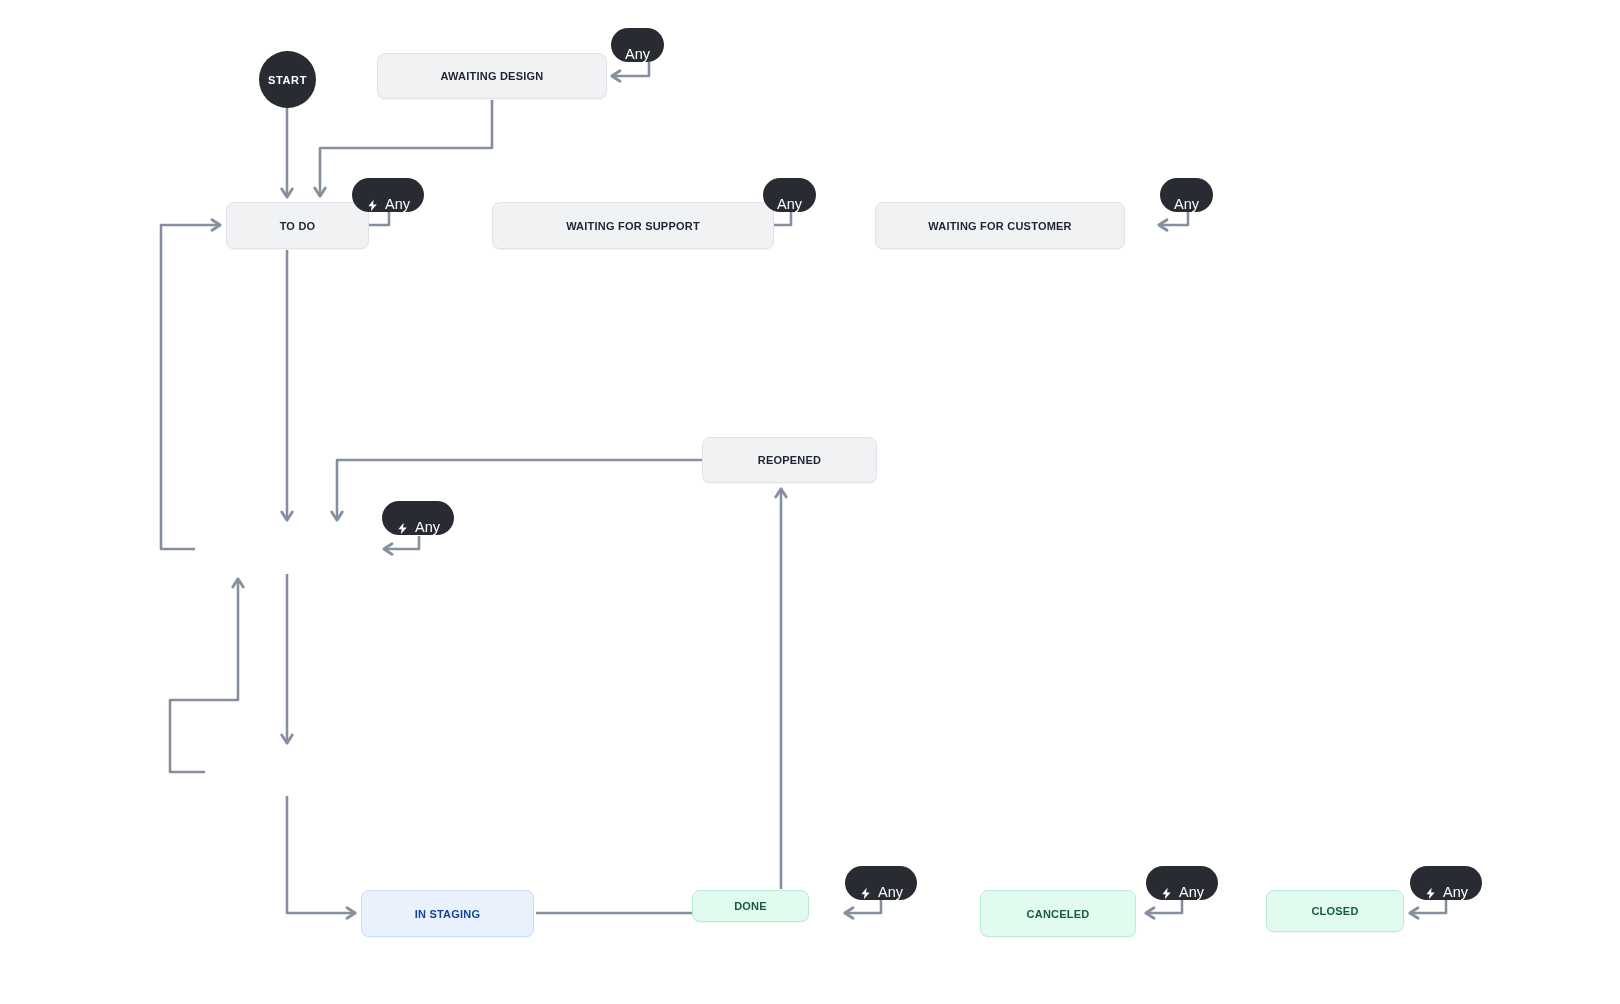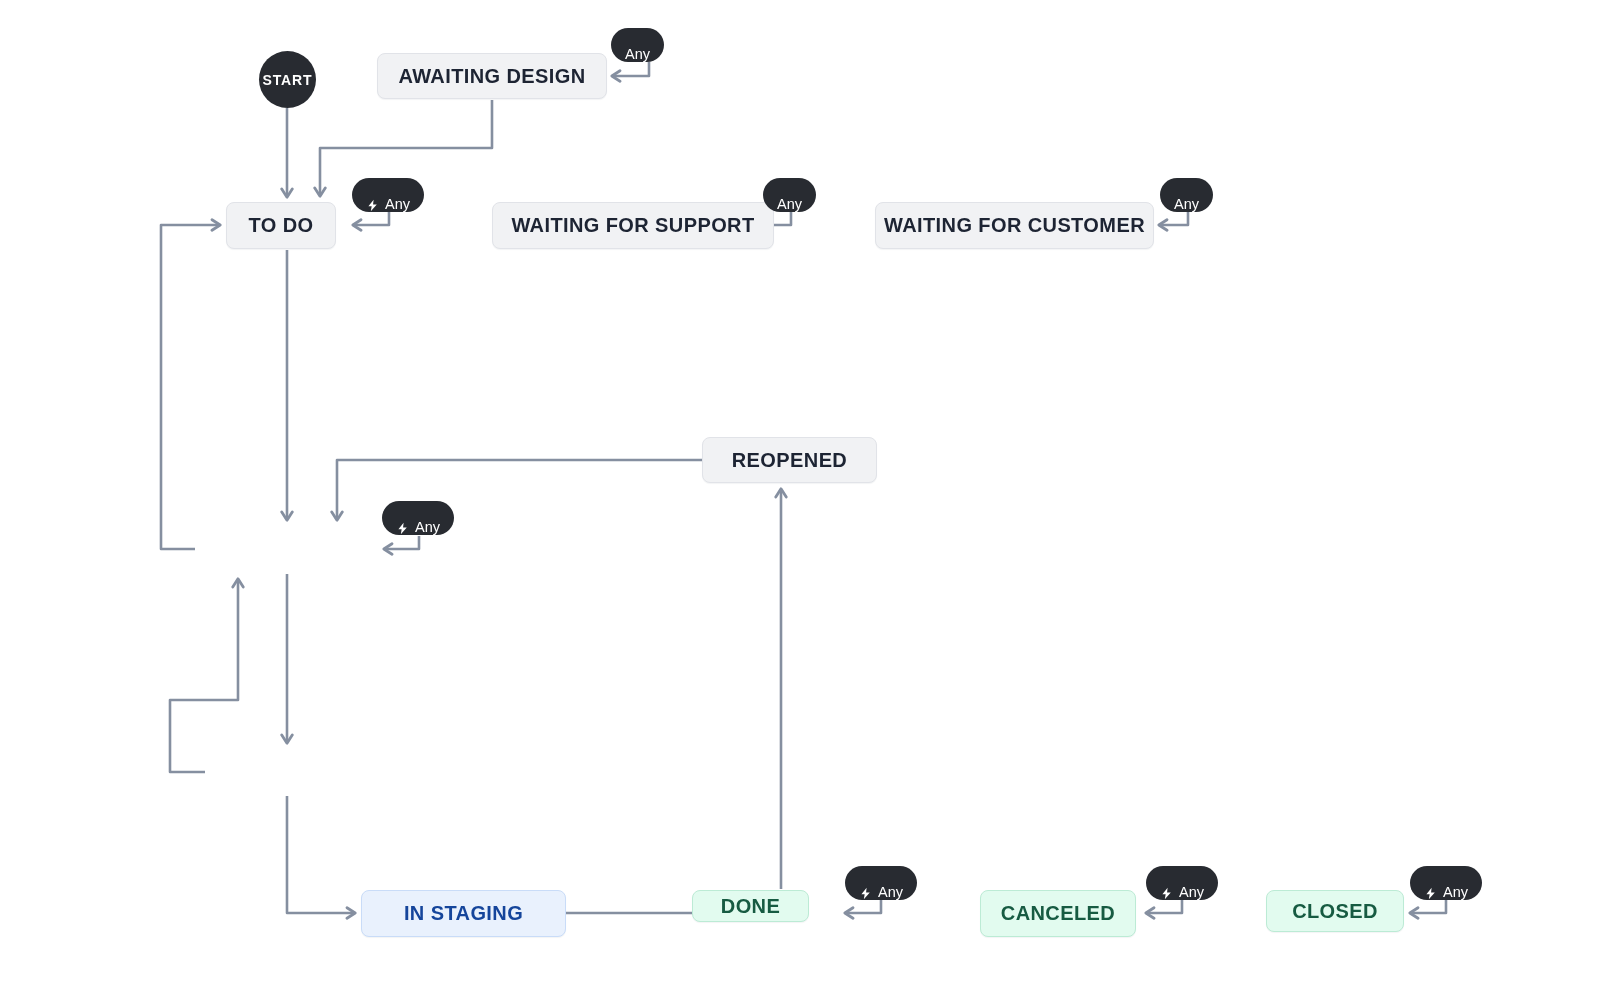--- a/index.html
+++ b/index.html
@@ -9,28 +9,28 @@
     --status-green-bg:#E2FBEF; --status-green-border:#BCEBD5; --status-green-text:#175B42;
     --badge-bg:#282B31; --badge-text:#FFFFFF;
   }
   *{box-sizing:border-box;margin:0;padding:0}
   html,body{background:var(--canvas-bg);font-family:"Liberation Sans",sans-serif}
   .canvas{position:relative;width:1620px;height:1004px;background:var(--canvas-bg);overflow:hidden}
   .edges{position:absolute;left:0;top:0;width:1620px;height:1004px}
   .edge{fill:none;stroke:var(--arrow-color);stroke-width:2.6;stroke-linejoin:round;marker-end:url(#arrowhead)}
   .arrowhead-glyph{fill:none;stroke:var(--arrow-color);stroke-width:2.4;stroke-linecap:round;stroke-linejoin:round}
   .node{position:absolute;display:flex;align-items:center;justify-content:center;
-        border-radius:8px;font-weight:700;font-size:20px;letter-spacing:.02em;
+        border-radius:8px;font-weight:700;font-size:11px;letter-spacing:.02em;
         text-transform:uppercase;white-space:nowrap;cursor:pointer;
         box-shadow:0 1px 1px rgba(9,30,66,.05)}
   .node.gray{background:var(--status-gray-bg);border:1.5px solid var(--status-gray-border);color:var(--status-gray-text)}
   .node.blue{background:var(--status-blue-bg);border:1.5px solid var(--status-blue-border);color:var(--status-blue-text)}
   .node.green{background:var(--status-green-bg);border:1.5px solid var(--status-green-border);color:var(--status-green-text)}
   .node.start{background:var(--badge-bg);border:none;border-radius:50%;color:#fff;
-        font-size:14px;letter-spacing:.06em;box-shadow:none}
+        font-size:11px;letter-spacing:.06em;box-shadow:none}
   .badge{position:absolute;display:inline-flex;align-items:flex-end;gap:6px;
         background:var(--badge-bg);color:var(--badge-text);border-radius:17px;
         height:34px;padding:0 14px;font-size:14.5px;font-weight:500;cursor:pointer}
   .badge .bolt{width:13px;height:13px;flex:0 0 auto}
 </style>
 </head>
 <body>
 
 <div class="canvas">
 
@@ -56,26 +56,26 @@
     <path class="edge" d="M536,913 H715"></path>
     <path class="edge" d="M781,889 V490"></path>
     <path class="edge" d="M881,900 V913 H846"></path>
     <path class="edge" d="M1182,900 V913 H1147"></path>
     <path class="edge" d="M1446,900 V913 H1411"></path>
   </svg>
 
   <div class="node start" style="left:259px;top:51px;width:57px;height:57px">START</div>
 
   <div class="node gray" style="left:377px;top:53px;width:230px;height:46px">AWAITING DESIGN</div>
-  <div class="node gray" style="left:226px;top:202px;width:110px;height:47px">TO DO</div>
+  <div class="node gray" style="left:226px;top:202px;width:143px;height:47px">TO DO</div>
   <div class="node gray" style="left:492px;top:202px;width:282px;height:47px">WAITING FOR SUPPORT</div>
-  <div class="node gray" style="left:875px;top:202px;width:279px;height:47px">WAITING FOR CUSTOMER</div>
+  <div class="node gray" style="left:875px;top:202px;width:250px;height:47px">WAITING FOR CUSTOMER</div>
   <div class="node gray" style="left:702px;top:437px;width:175px;height:46px">REOPENED</div>
 
-  <div class="node blue" style="left:361px;top:890px;width:205px;height:47px">IN STAGING</div>
+  <div class="node blue" style="left:361px;top:890px;width:173px;height:47px">IN STAGING</div>
 
   <div class="node green" style="left:692px;top:890px;width:117px;height:32px">DONE</div>
   <div class="node green" style="left:980px;top:890px;width:156px;height:47px">CANCELED</div>
   <div class="node green" style="left:1266px;top:890px;width:138px;height:42px">CLOSED</div>
 
   <div class="badge" style="left:611px;top:28px">
     <span>Any</span>
   </div>
 
   <div class="badge" style="left:352px;top:178px">

